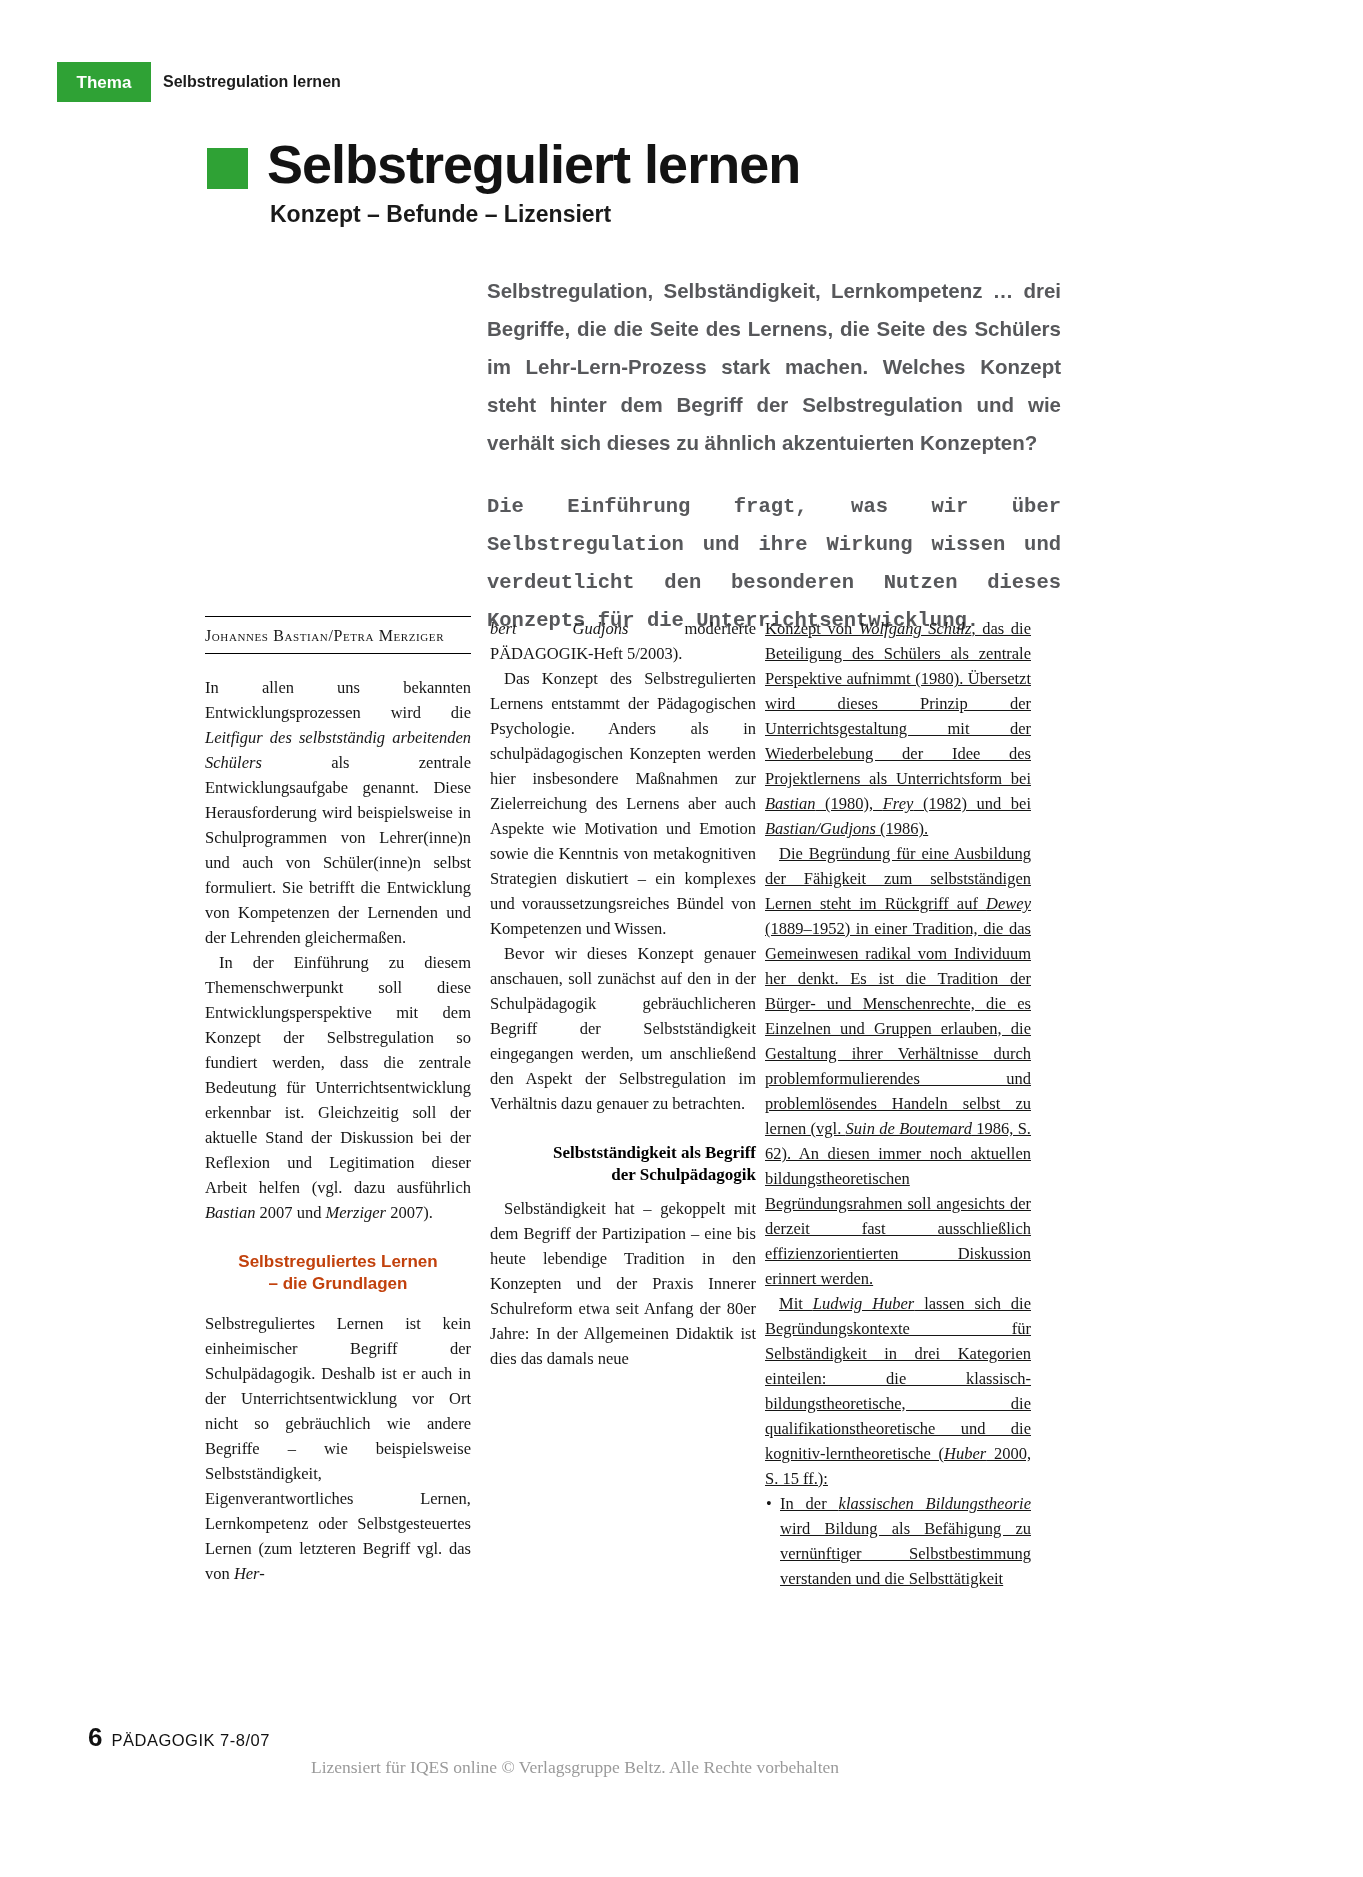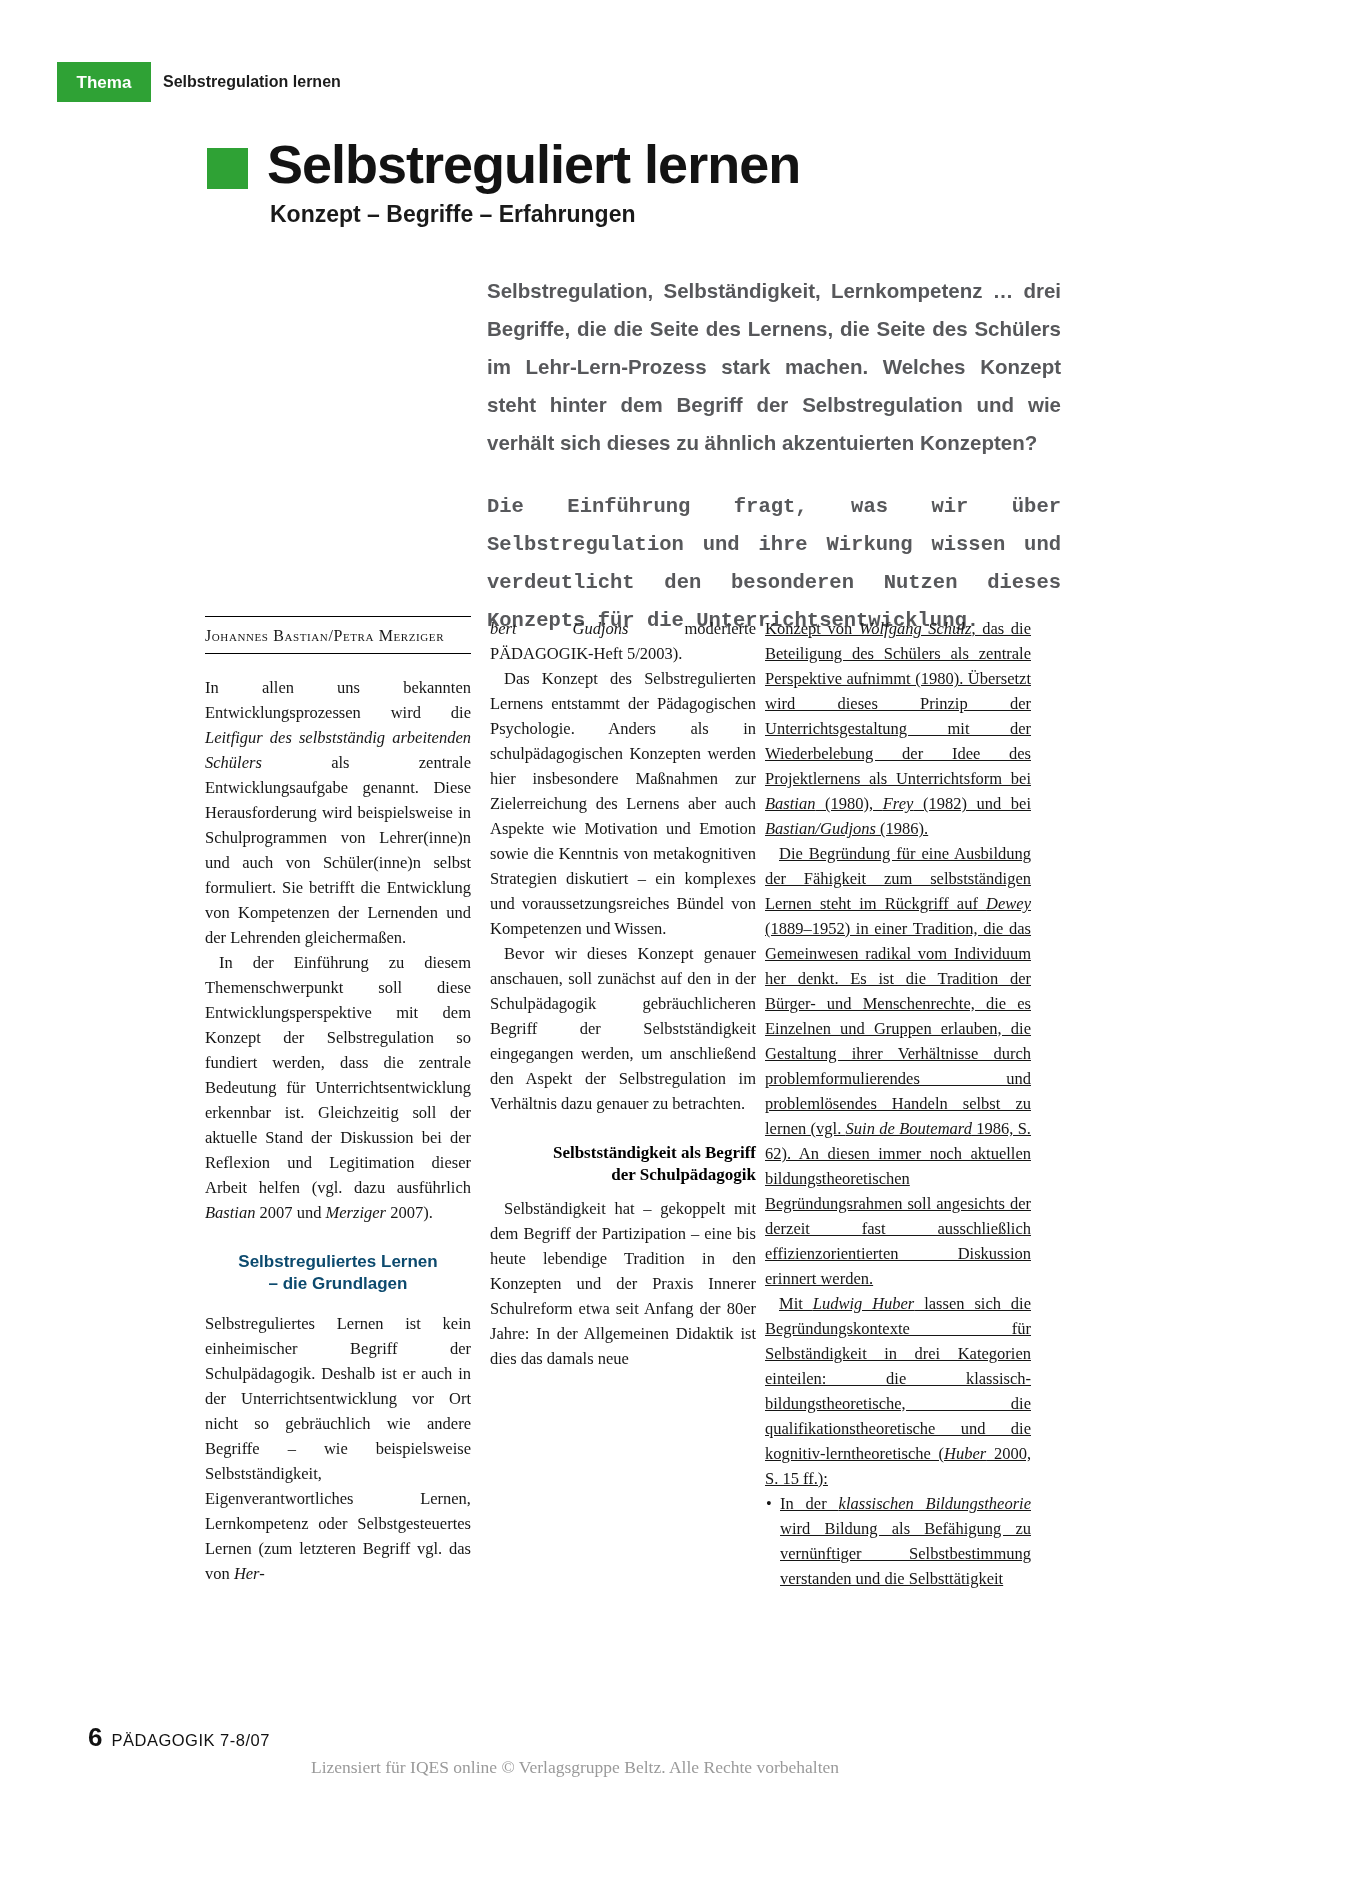--- a/index.html
+++ b/index.html
@@ -76,21 +76,21 @@
     font-variant:small-caps;
     text-align:left;
   }
 
   .col p{margin:0;}
   .col p.indent{text-indent:14px;}
   .it{font-style:italic;}
 
   .col h3.h-sans{
     font:700 17px/22px "Liberation Sans",sans-serif;
-    text-align:center;margin:26px 0 16px;color:#0c4a6e;
+    text-align:center;margin:26px 0 16px;color:#c2410c;
   }
   .col h4.h-serif{
     font:700 17px/22px "Liberation Serif",serif;
     text-align:right;margin:26px 0 10px;color:#000000;
   }
   .col p.bullet{
     position:relative;padding-left:15px;text-indent:0;
   }
   .col p.bullet .marker{position:absolute;left:1px;top:0;}
 
@@ -114,21 +114,21 @@
 
 <div class="thema-badge">
   <span>Thema</span>
 </div>
 <div class="topic-label">
   <span>Selbstregulation lernen</span>
 </div>
 
 <div class="title-square"></div>
 <h1 class="article-title">Selbstreguliert lernen</h1>
-<h2 class="article-subtitle">Konzept – Begriffe – Erfahrungen</h2>
+<h2 class="article-subtitle">Konzept – Befunde – Lizensiert</h2>
 
 <div class="teaser">
   <p>Selbstregulation, Selbständigkeit, Lernkompetenz … drei Begriffe, die die Seite des Lernens, die Seite des Schülers im Lehr-Lern-Prozess stark machen. Welches Konzept steht hinter dem Begriff der Selbstregulation und wie verhält sich dieses zu ähnlich akzentuierten Konzepten?</p>
   <p>Die Einführung fragt, was wir über Selbstregulation und ihre Wirkung wissen und verdeutlicht den besonderen Nutzen dieses Konzepts für die Unterrichtsentwicklung.</p>
 </div>
 
 <div class="col col-1">
   <div class="authors">Johannes Bastian/Petra Merziger</div>
   <div>
       <p class="p"><span>In allen uns bekannten Entwicklungsprozessen wird die </span><span class="it">Leitfigur des selbstständig arbeitenden Schülers</span><span> als zentrale Entwicklungsaufgabe genannt. Diese Herausforderung wird beispielsweise in Schulprogrammen von Lehrer(inne)n und auch von Schüler(inne)n selbst formuliert. Sie betrifft die Entwicklung von Kompetenzen der Lernenden und der Lehrenden gleichermaßen.</span></p>

